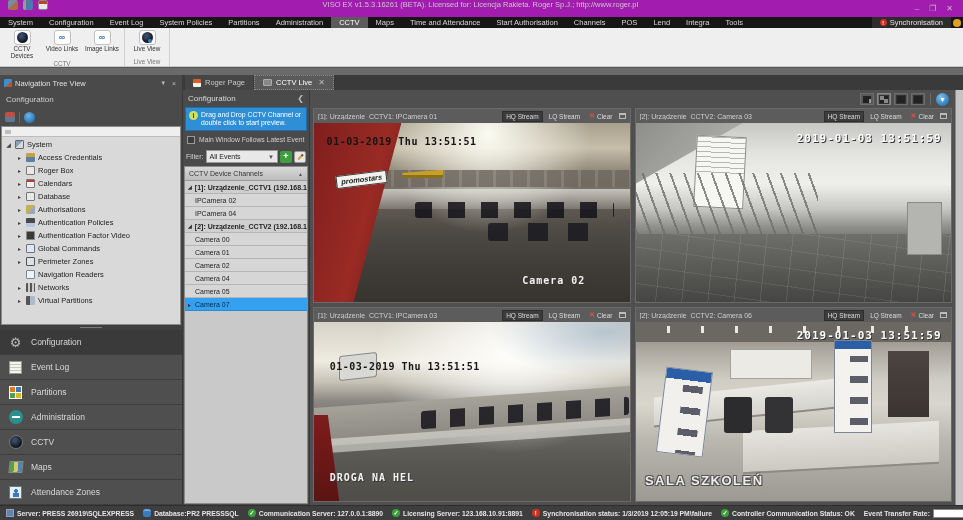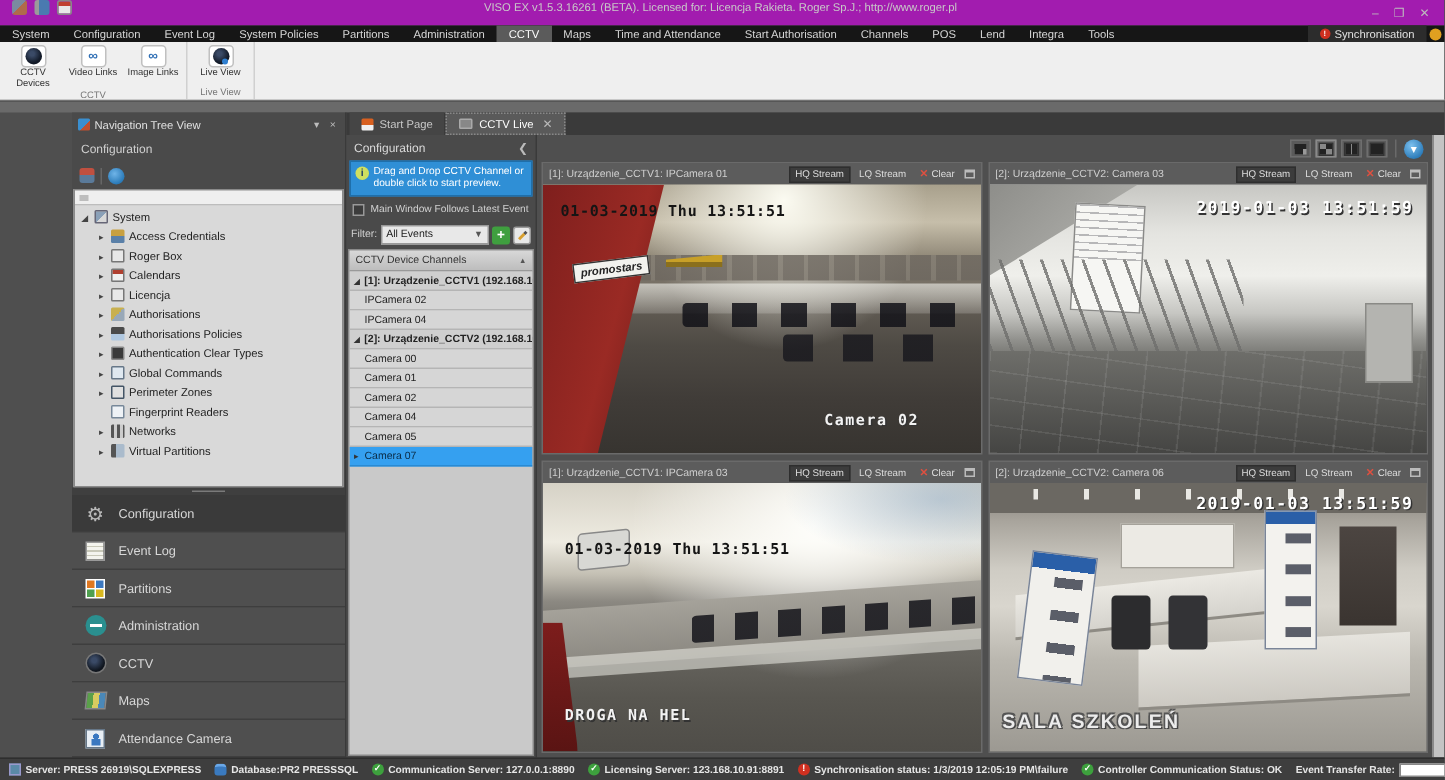--- a/index.html
+++ b/index.html
@@ -36,21 +36,21 @@
   .rbtn-icon { width:17px; height:15px; background:#fff; border:1px solid #c0c0c0; border-radius:3px; display:flex; align-items:center; justify-content:center; }
   .lens { width:11px; height:11px; border-radius:50%; background:radial-gradient(circle at 40% 35%, #3a4a66 15%, #141c2a 60%, #0a0f18 100%); }
   .lens.small-dot { position:relative; }
   .lens.small-dot::after { content:""; position:absolute; width:4px; height:4px; background:#2f7fd0; border-radius:50%; margin-left:6px; margin-top:7px; }
   .linkglyph { color:#2f6fb5; font-weight:bold; font-size:9px; line-height:9px; }
   .rbtn-label { font-size:6.3px; color:#333; text-align:center; line-height:6.5px; }
   .rgroup-label { font-size:6.3px; color:#777; text-align:center; padding:1px 0 1px 0; }
   .ribbon-strip { height:8px; background:#6a6a6a; border-top:1px solid #565656; flex:0 0 auto; }
 
   
-  .main { flex:1; display:flex; min-height:0;margin-left:48px; }
+  .main { flex:1; display:flex; min-height:0; }
 
   
   .left { width:183px; background:#4a4a4a; display:flex; flex-direction:column; flex:0 0 auto; border-right:1px solid #3a3a3a; }
   .panel-head { height:16px; display:flex; align-items:center; gap:3px; padding:0 4px; color:#e0e0e0; font-size:7.5px; }
   .panel-head .ph-icon { width:8px; height:8px; background:linear-gradient(135deg,#3a8fd0 60%,#c05030 60%); border-radius:1px; }
   .panel-head .grow { flex:1; }
   .ph-btn { color:#bdbdbd; font-size:7px; padding:0 2px; }
   .panel-sub { height:17px; display:flex; align-items:center; padding:0 6px; color:#cfcfcf; font-size:8px; }
   .panel-tools { height:18px; display:flex; align-items:center; gap:4px; padding:0 5px; }
   .tool-red { width:10px; height:10px; border-radius:2px; background:linear-gradient(180deg,#c05040 50%,#5a7a9a 50%); }
@@ -349,51 +349,51 @@
               <span>Roger Box</span>
             </div>
           <div class="trow child">
               <span class="exp">▸</span>
               <span class="ticon ti-cal"></span>
               <span>Calendars</span>
             </div>
           <div class="trow child">
               <span class="exp">▸</span>
               <span class="ticon ti-sched"></span>
-              <span>Licencja</span>
+              <span>Database</span>
             </div>
           <div class="trow child">
               <span class="exp">▸</span>
               <span class="ticon ti-auth"></span>
               <span>Authorisations</span>
             </div>
           <div class="trow child">
               <span class="exp">▸</span>
               <span class="ticon ti-pol"></span>
-              <span>Authorisations Policies</span>
+              <span>Authentication Policies</span>
             </div>
           <div class="trow child">
               <span class="exp">▸</span>
               <span class="ticon ti-fact"></span>
-              <span>Authentication Clear Types</span>
+              <span>Authentication Factor Video</span>
             </div>
           <div class="trow child">
               <span class="exp">▸</span>
               <span class="ticon ti-cmd"></span>
               <span>Global Commands</span>
             </div>
           <div class="trow child">
               <span class="exp">▸</span>
               <span class="ticon ti-per"></span>
               <span>Perimeter Zones</span>
             </div>
           <div class="trow child">
               <span class="exp"></span>
               <span class="ticon ti-fing"></span>
-              <span>Fingerprint Readers</span>
+              <span>Navigation Readers</span>
             </div>
           <div class="trow child">
               <span class="exp">▸</span>
               <span class="ticon ti-net"></span>
               <span>Networks</span>
             </div>
           <div class="trow child">
               <span class="exp">▸</span>
               <span class="ticon ti-virt"></span>
               <span>Virtual Partitions</span>
@@ -442,30 +442,30 @@
         <div class="nav-item">
           <span class="nicon">
               <span class="ni-maps"></span>
             </span>
           <span>Maps</span>
         </div>
         <div class="nav-item">
           <span class="nicon">
               <span class="ni-att"></span>
             </span>
-          <span>Attendance Camera</span>
+          <span>Attendance Zones</span>
         </div>
       </div>
     </div>
 
     <div class="right-area">
       <div class="tabbar">
         <div class="tab">
           <span class="tab-ic-start"></span>
-          <span>Start Page</span>
+          <span>Roger Page</span>
         </div>
         <div class="tab active">
           <span class="tab-ic-cam"></span>
           <span>CCTV Live</span>
           <span class="close">✕</span>
         </div>
       </div>
 
       <div class="content">
 

